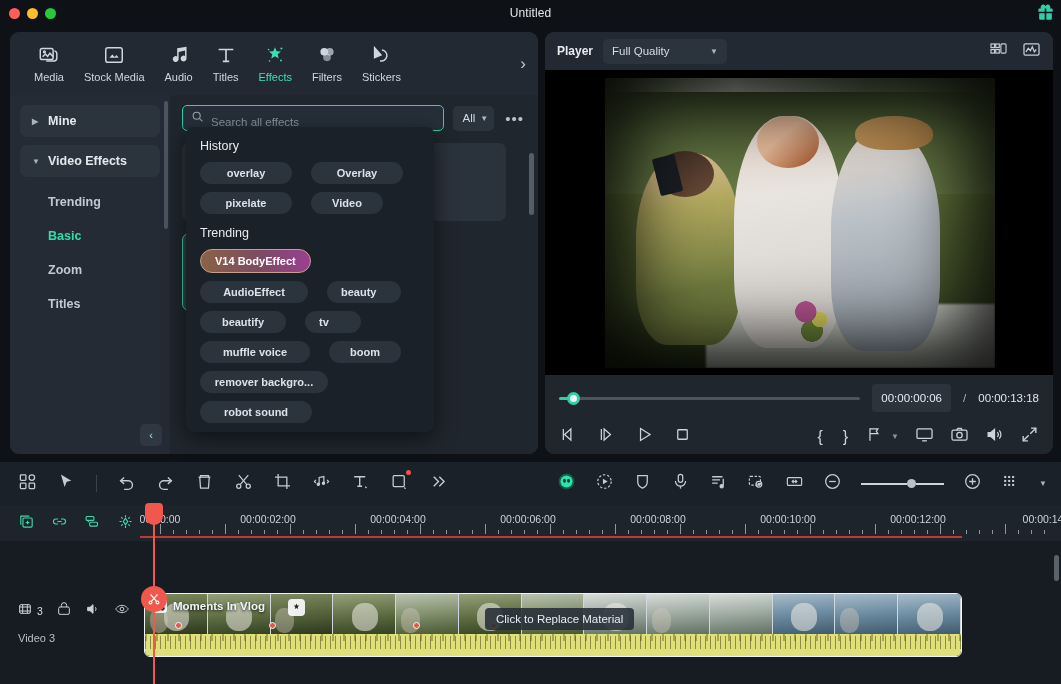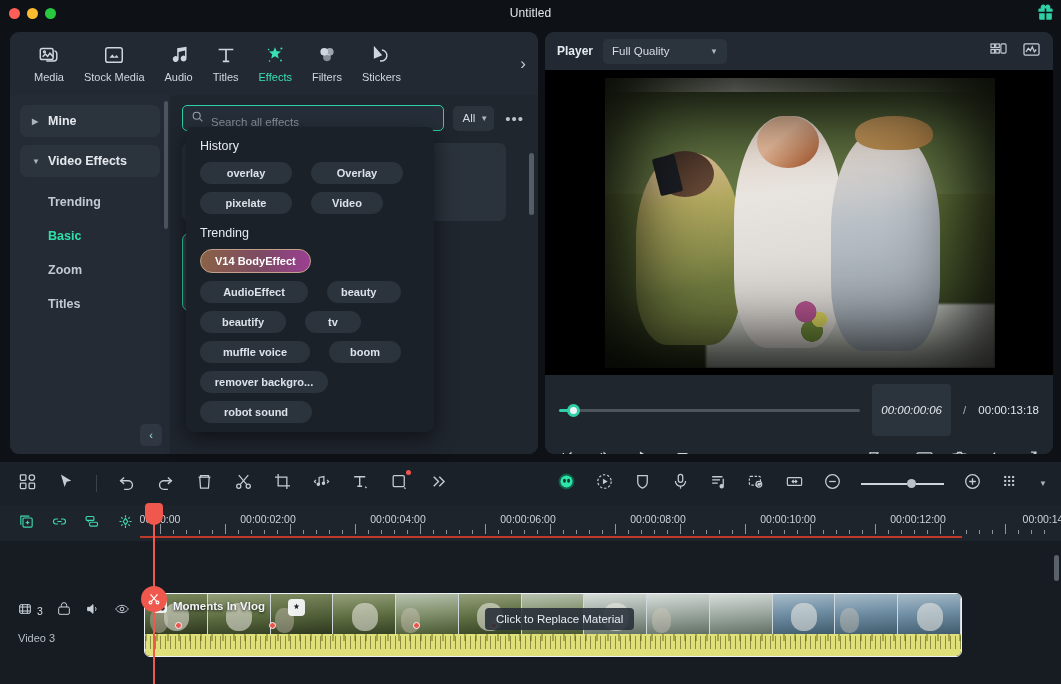--- a/index.html
+++ b/index.html
@@ -245,22 +245,22 @@
   .scrub {
     flex: 1; height: 16px; display: flex; align-items: center; position: relative;
   }
   .scrub .track { position:absolute; left: 12px; right: 0; height: 3px; background:#4c545e; border-radius:2px; }
   .scrub .fill { position:absolute; left: 0; width: 14px; height: 3px; background:#2fd0a6; border-radius:2px; }
   .scrub .knob {
     position: absolute; left: 8px; width: 13px; height: 13px; border-radius: 50%;
     background: #eef3f7; border: 3px solid #2fd0a6; cursor: pointer;
   }
   .tc-current {
-    background: #2b333d; border-radius: 4px; padding: 20px 9px;
-    font-size: 11.5px; color: #e6ebf1; font-style: italic;
+    background: #2b333d; border-radius: 4px; padding: 8px 9px;
+    font-size: 11.5px; color: #e6ebf1;
   }
   .tc-sep { font-size: 11.5px; color: #a9b1ba; }
   .tc-total { font-size: 11.5px; color: #dfe5eb; }
   .ctrl-row { display: flex; align-items: center; margin-top: 13px; }
   .ctrl-left { display: flex; gap: 19px; align-items: center; }
   .ctrl-right { margin-left: auto; display: flex; gap: 16px; align-items: center; }
   .ctrl-row svg { width: 19px; height: 19px; color: #ccd3db; cursor: pointer; }
   .ctrl-row .brace { font-size: 16px; color: #ccd3db; cursor: pointer; padding: 0 2px; }
   .ctrl-row .dim { color: #6d757e; }
   .ctrl-row .smallchev { font-size: 8px; color: #8a929b; margin-left: -10px; }
@@ -555,21 +555,21 @@
     <span class="chip" style="min-width:92px;text-align:center">Overlay</span>
     <span class="chip" style="min-width:92px;text-align:center">pixelate</span>
     <span class="chip" style="min-width:72px;text-align:center">Video</span>
   </div>
   <div class="dd-head second">Trending</div>
   <div class="chips">
     <span class="chip featured">V14 BodyEffect</span>
     <span class="chip" style="min-width:108px;text-align:center">AudioEffect</span>
     <span class="chip" style="min-width:74px;text-align:left">beauty</span>
     <span class="chip" style="min-width:86px;text-align:center">beautify</span>
-    <span class="chip" style="min-width:56px;text-align:center">tv</span>
+    <span class="chip" style="min-width:56px;text-align:left">tv</span>
     <span class="chip" style="min-width:110px;text-align:center">muffle voice</span>
     <span class="chip" style="min-width:72px;text-align:center">boom</span>
     <span class="chip" style="min-width:128px;text-align:center">remover backgro...</span>
     <span class="chip" style="min-width:112px;text-align:center">robot sound</span>
   </div>
 </div>
 
 <div class="player">
   <div class="player-head">
     <span class="plabel">Player</span>

